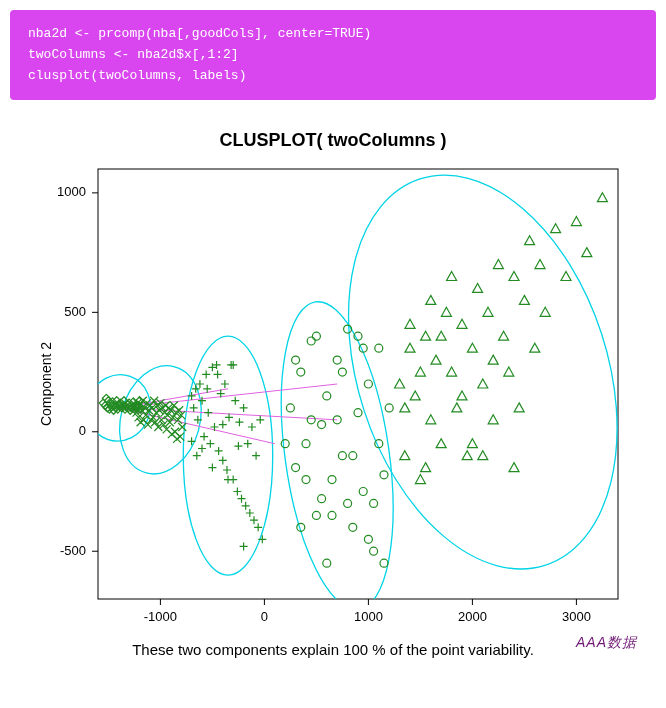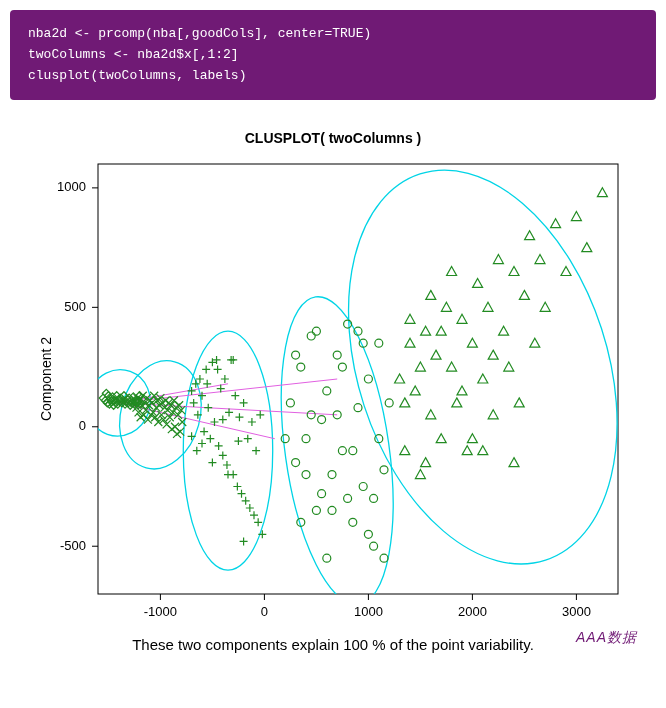--- a/index.html
+++ b/index.html
@@ -4,34 +4,34 @@
 <style>
   * { box-sizing: border-box; }
   body {
     margin: 0;
     padding: 10px;
     font-family: Arial, sans-serif;
     background: #ffffff;
     width: 666px;
   }
   .code-block {
-    background: #701a75;
+    background: #d946ef;
     color: #ffffff;
     font-family: 'Courier New', monospace;
     font-size: 13px;
     padding: 14px 18px;
     border-radius: 4px;
     line-height: 1.6;
     margin-bottom: 30px;
     white-space: pre;
   }
   .chart-title {
     text-align: center;
     font-weight: bold;
-    font-size: 14px;
+    font-size: 18px;
     margin-bottom: 8px;
   }
   .chart-container {
     position: relative;
     width: 620px;
     margin: 0 auto;
   }
   .plot-svg {
     display: block;
     margin: 0 auto;

